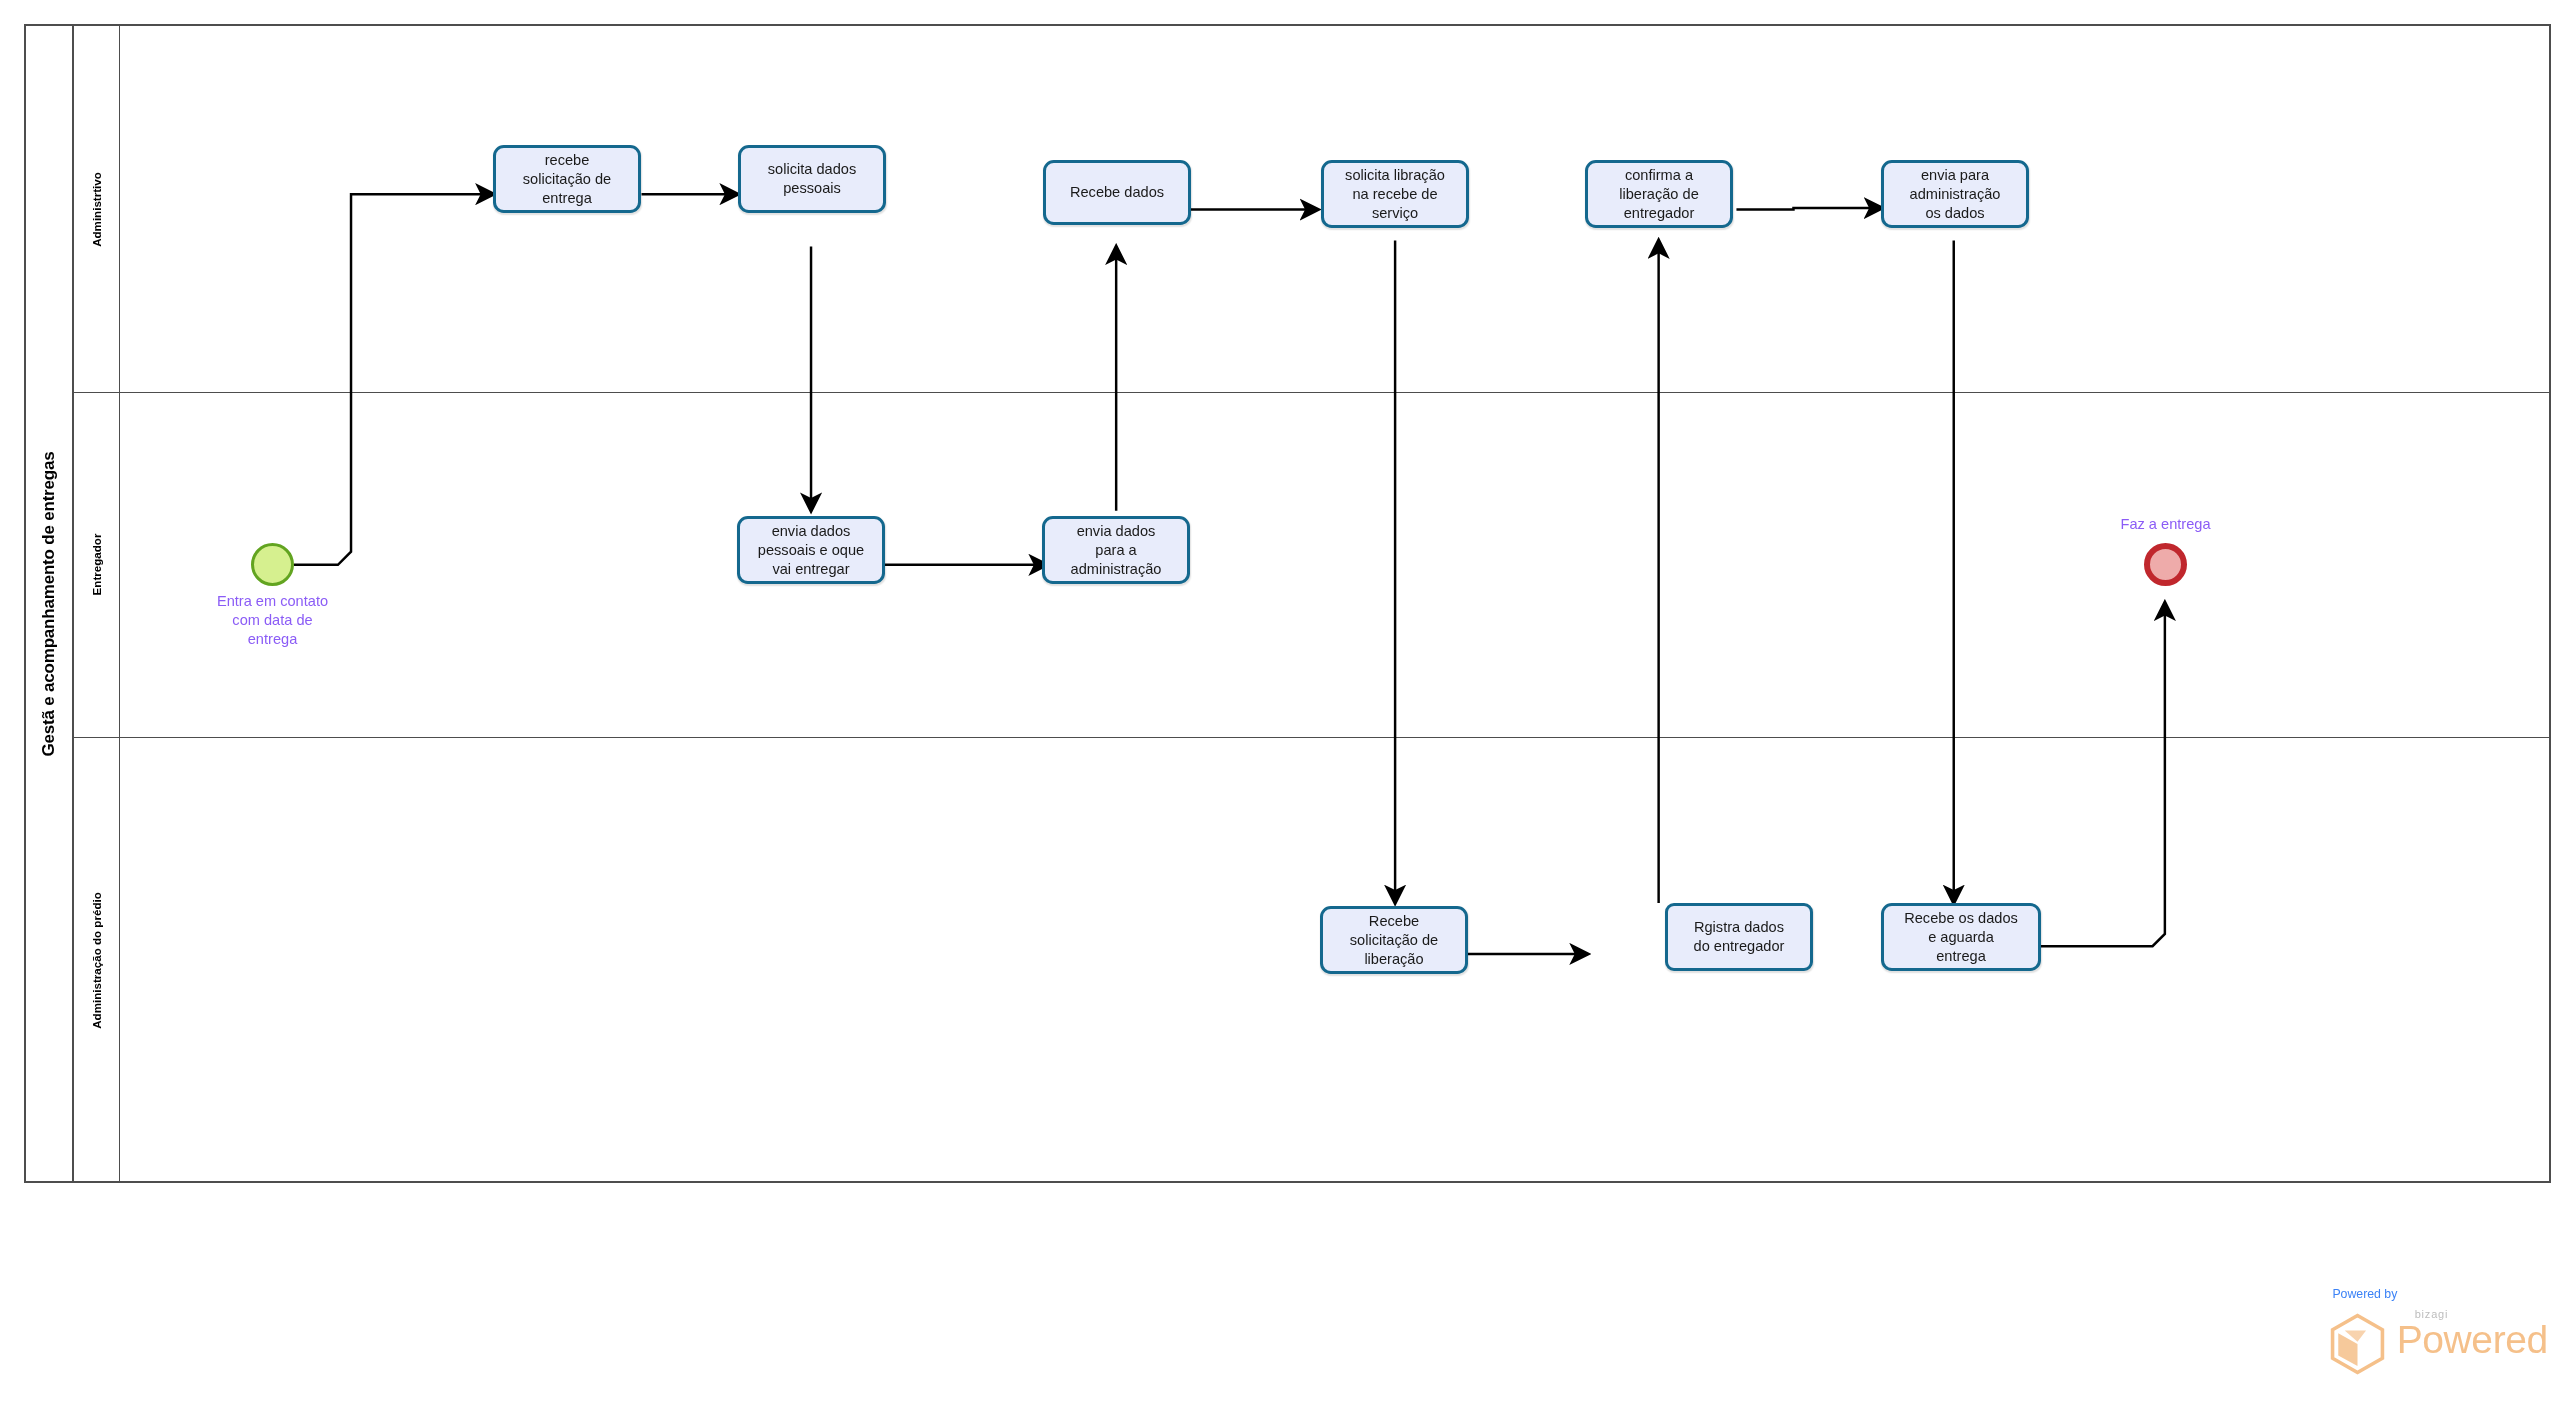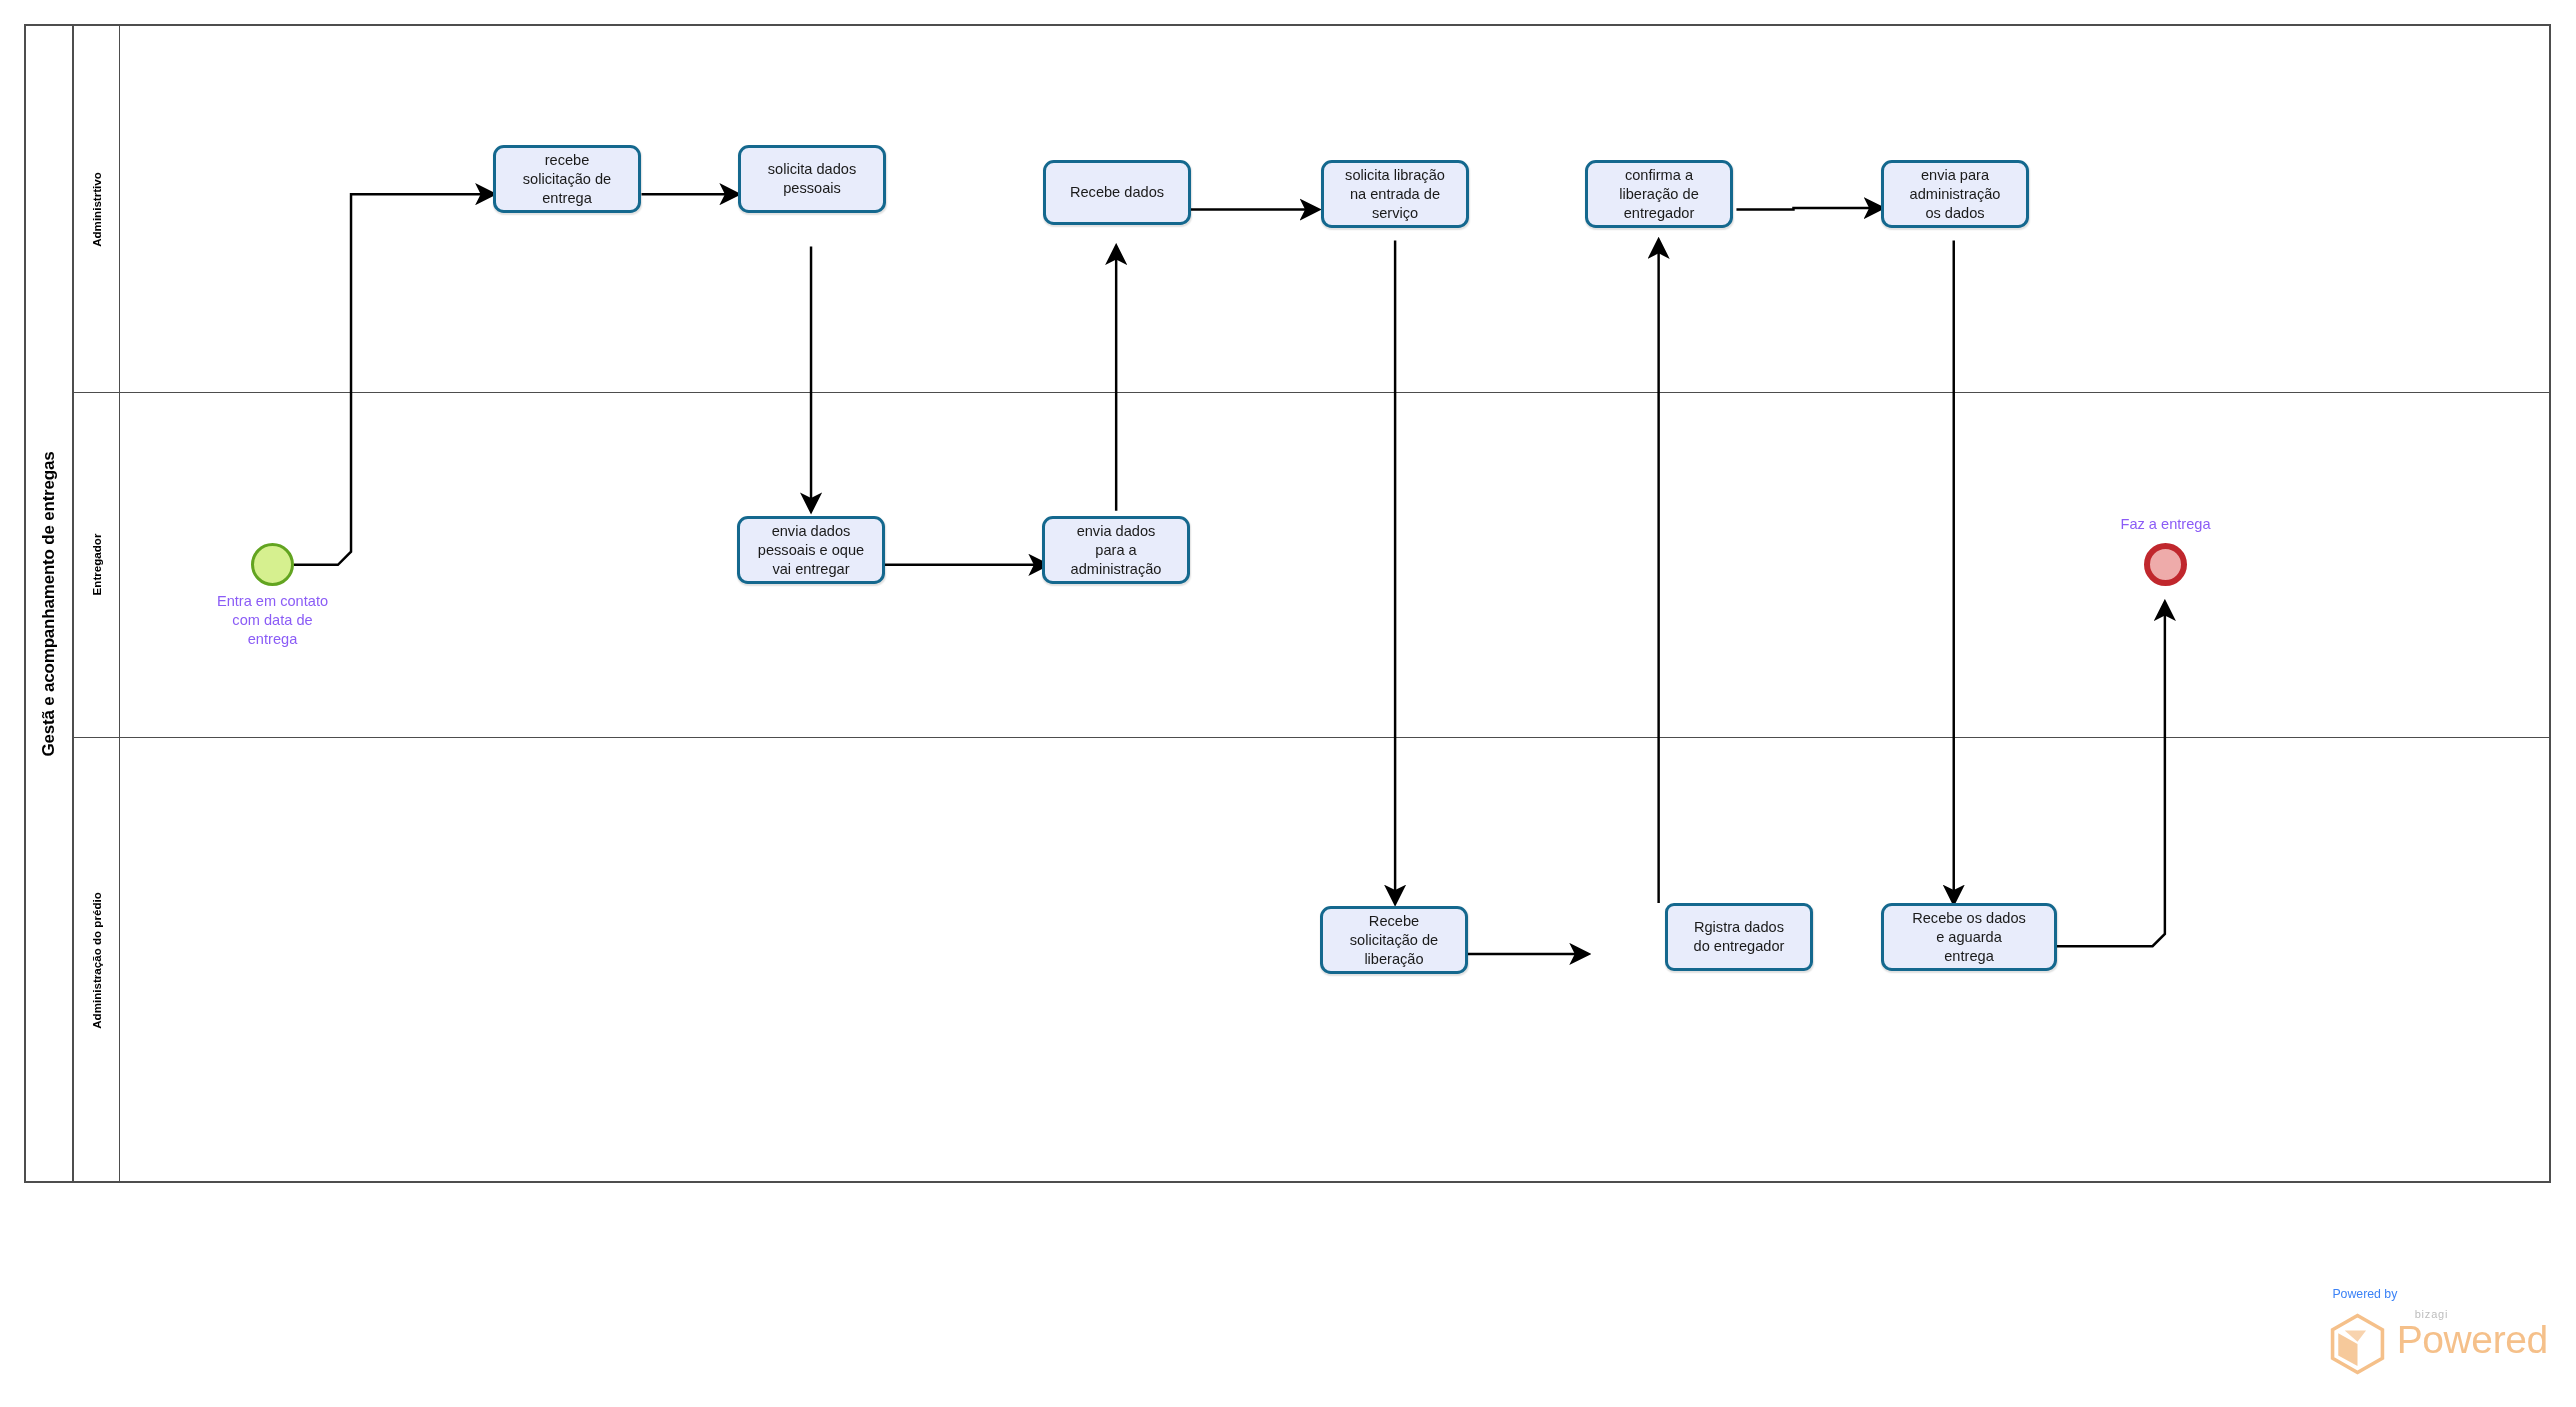--- a/index.html
+++ b/index.html
@@ -249,21 +249,21 @@
     <span>solicita dados
 pessoais</span>
   </div>
 
   <div class="task" style="left:1043px; top:160px; width:148px; height:65px;">
     <span>Recebe dados</span>
   </div>
 
   <div class="task" style="left:1321px; top:160px; width:148px; height:68px;">
     <span>solicita libração
-na entrada de
+na recebe de
 serviço</span>
   </div>
 
   <div class="task" style="left:1585px; top:160px; width:148px; height:68px;">
     <span>confirma a
 liberação de
 entregador</span>
   </div>
 
   <div class="task" style="left:1881px; top:160px; width:148px; height:68px;">
@@ -288,21 +288,21 @@
     <span>Recebe
 solicitação de
 liberação</span>
   </div>
 
   <div class="task" style="left:1665px; top:903px; width:148px; height:68px;border-radius:9px;">
     <span>Rgistra dados
 do entregador</span>
   </div>
 
-  <div class="task" style="left:1881px; top:903px; width:176px; height:68px;">
+  <div class="task" style="left:1881px; top:903px; width:160px; height:68px;">
     <span>Recebe os dados
 e aguarda
 entrega</span>
   </div>
 
   <div class="event start" style="left:251px; top:543px;"></div>
   <div class="event-label" style="left:180px; top:592px; width:185px;">Entra em contato
 com data de
 entrega</div>
 

